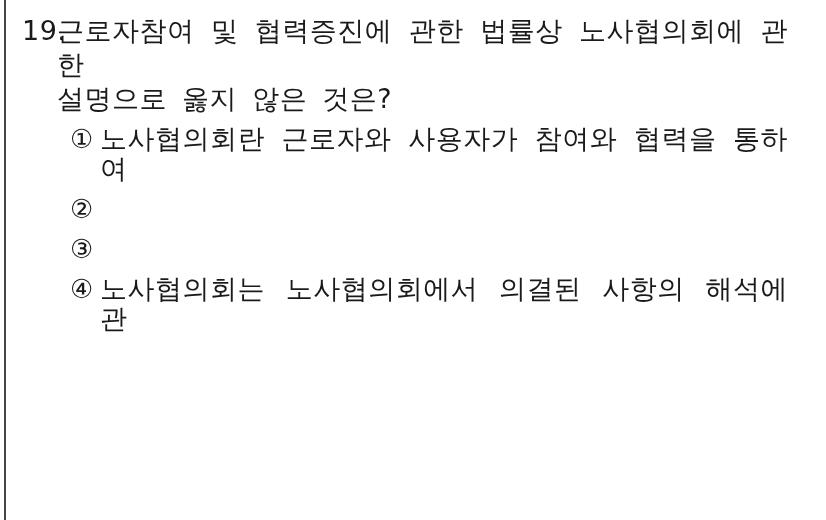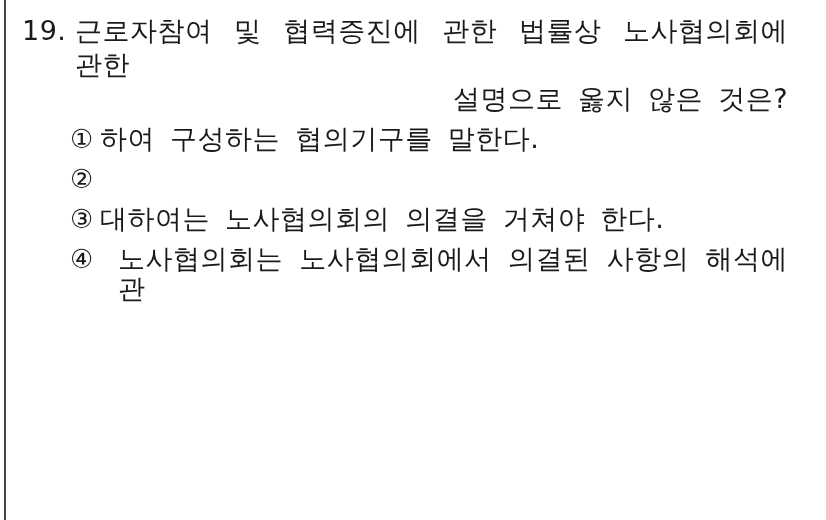--- a/index.html
+++ b/index.html
@@ -43,21 +43,20 @@
   }
   .q-text {
     flex: 1;
   }
   .q-text .ln {
     font-size: 27px;
     line-height: 34px;
     letter-spacing: 0.5px;
     word-spacing: 6px;
     white-space: nowrap;
-    text-align: right;
   }
   .choice {
     display: flex;
     margin-left: 48px;
     margin-bottom: 10px;
   }
   .choice:last-child {
     margin-bottom: 0;
   }
   .choice-marker {
@@ -73,21 +72,20 @@
     font-size: 27px;
     line-height: 30px;
     letter-spacing: 0.5px;
     word-spacing: 6px;
     white-space: nowrap;
   }
   .ln.just {
     white-space: normal;
     text-align: justify;
     text-align-last: justify;
-    margin-left: 18px;
   }
 </style>
 </head>
 <body>
 
 <div id="page">
   <div id="left-rule"></div>
 
   <div id="content">
 
@@ -95,34 +93,33 @@
       <div class="q-number">19.</div>
       <div class="q-text">
         <div class="ln just">근로자참여 및 협력증진에 관한 법률상 노사협의회에 관한</div>
         <div class="ln">설명으로 옳지 않은 것은?</div>
       </div>
     </div>
 
     <div class="choice">
       <div class="choice-marker">①</div>
       <div class="choice-text">
-        <div class="ln">하여 구성하는 협의기구를 말한다.</div>
+        <div class="ln just">노사협의회란 근로자와 사용자가 참여와 협력을 통하여</div>
       </div>
     </div>
 
     <div class="choice">
       <div class="choice-marker">②</div>
       <div class="choice-text">
       </div>
     </div>
 
     <div class="choice">
       <div class="choice-marker">③</div>
       <div class="choice-text">
-        <div class="ln">대하여는 노사협의회의 의결을 거쳐야 한다.</div>
       </div>
     </div>
 
     <div class="choice">
       <div class="choice-marker">④</div>
       <div class="choice-text">
         <div class="ln just">노사협의회는 노사협의회에서 의결된 사항의 해석에 관</div>
 
       </div>
     </div>

